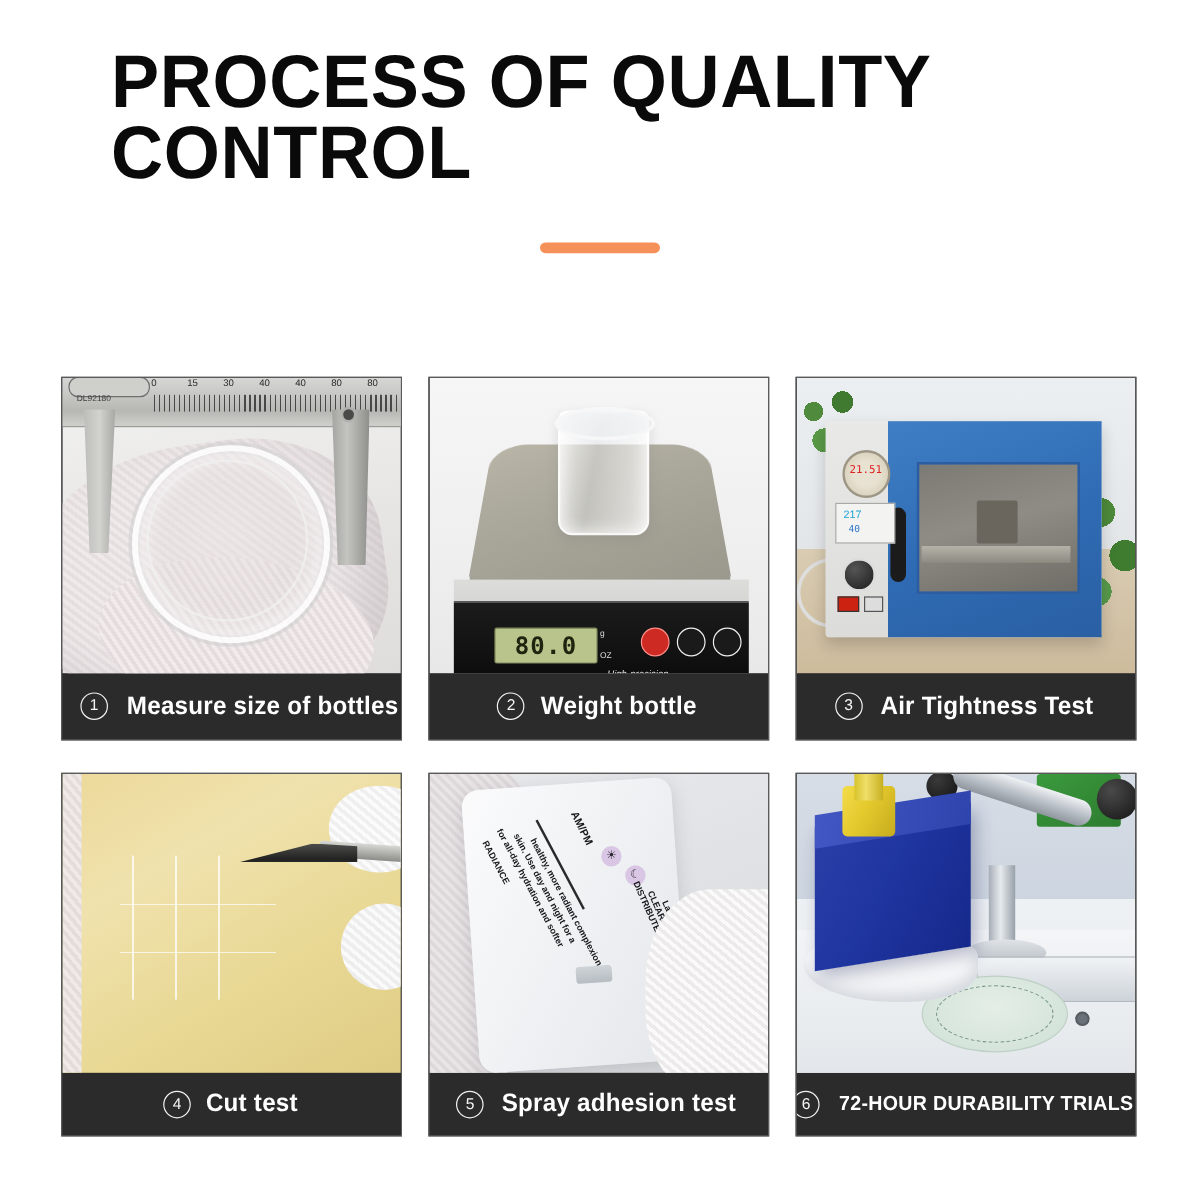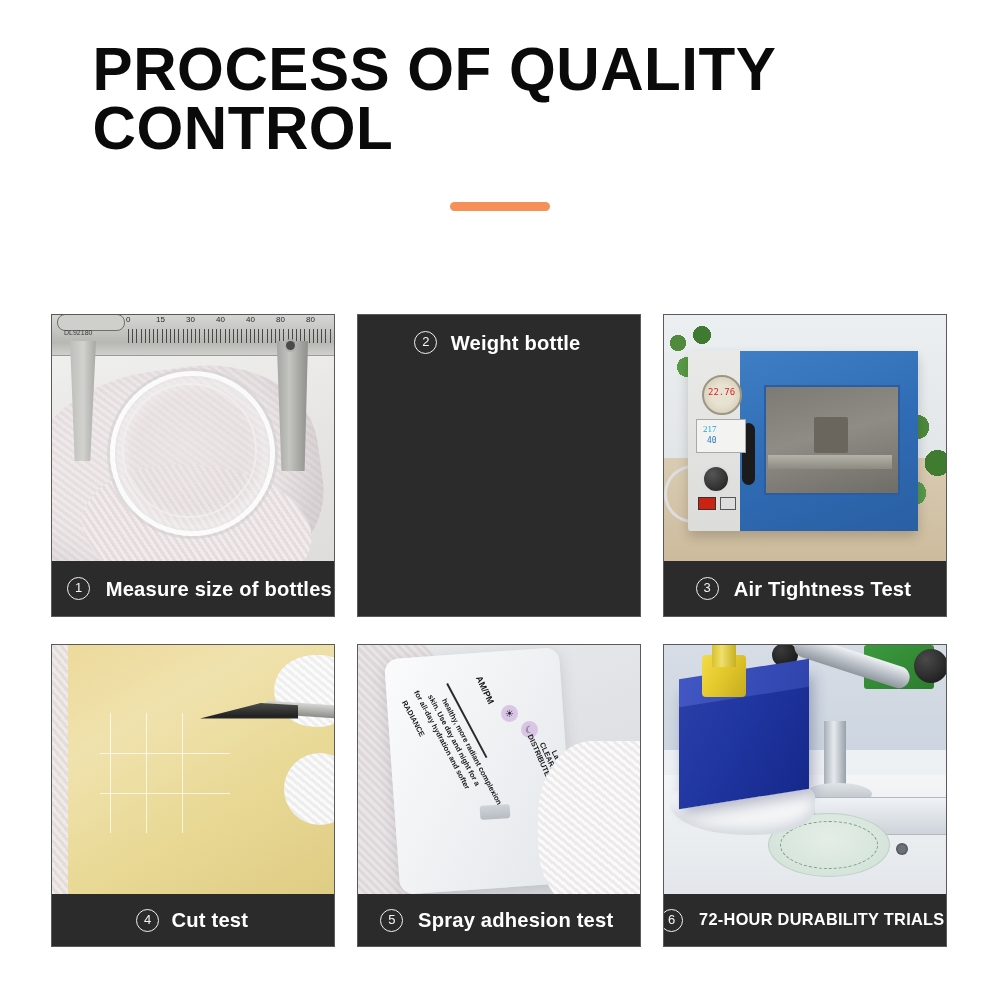--- a/index.html
+++ b/index.html
@@ -252,21 +252,21 @@
   .p3 .gauge {
     position:absolute; left:38px; top:60px; width:36px; height:36px; border-radius:50%;
     background: radial-gradient(circle,#e8e2d2 40%,#cfc6ad);
     border:2px solid #9d9684;
   }
   .p3 .gaugetxt { position:absolute; left:44px; top:72px; font-size:9px; color:#d22; font-family:"DejaVu Sans Mono",monospace; }
   .p3 .ctrl {
     position:absolute; left:32px; top:104px; width:48px; height:32px;
     background:#f3f3f1; border:1px solid #a9a9a7;
   }
-  .p3 .ctrl .d1 { position:absolute; left:6px; top:4px; font-size:9px; color:#1fa3d6; font-family:Liberation Serif, serif; }
+  .p3 .ctrl .d1 { position:absolute; left:6px; top:4px; font-size:9px; color:#1fa3d6; font-family:Liberation Sans, sans-serif; }
   .p3 .ctrl .d2 { position:absolute; left:10px; top:16px; font-size:8px; color:#37c; font-family:"DejaVu Sans Mono",monospace; }
   .p3 .knob {
     position:absolute; left:38px; top:150px; width:24px; height:24px; border-radius:50%;
     background: radial-gradient(circle at 35% 30%,#555,#1d1d1d); border:2px solid #ddd;
   }
   .p3 .sw { position:absolute; left:34px; top:182px; width:16px; height:11px; background:#c21; border:1px solid #333; }
   .p3 .sw2 { position:absolute; left:56px; top:182px; width:14px; height:11px; background:#ddd; border:1px solid #555; }
   .p3 .cord {
     position:absolute; left:0px; top:150px; width:32px; height:52px;
     border:3px solid #dedede; border-right:none; border-radius:30px 0 0 30px;
@@ -456,39 +456,57 @@
       <div class="jaw-right"></div>
       <div class="screw"></div>
     </div>
     <div class="card-caption left">
       <span class="num">1</span>
       <span class="label">Measure size of bottles</span>
     </div>
   </div>
 
   <div class="card">
+    <div class="card-photo p2">
+      <div class="pan"></div>
+      <div class="jar2"></div>
+      <div class="jar2-rim"></div>
+      <div class="body"></div>
+      <div class="panel">
+        
+      </div>
+      <div class="lcd">
+        <span>80.0</span>
+      </div>
+      <div class="unit" style="left:142px;top:210px">g</div>
+      <div class="unit" style="left:142px;top:228px">OZ</div>
+      <div class="btn red" style="left:176px"></div>
+      <div class="btn" style="left:206px"></div>
+      <div class="btn" style="left:236px"></div>
+      <div class="hp">High-precision</div>
+    </div>
     <div class="card-caption">
       <span class="num">2</span>
       <span class="label">Weight bottle</span>
     </div>
   </div>
 
   <div class="card">
     <div class="card-photo p3">
       <div class="plantL"></div>
       <div class="plantR"></div>
       <div class="cord"></div>
       <div class="oven"></div>
       <div class="ovendoor"></div>
       <div class="window"></div>
       <div class="tray"></div>
       <div class="sample"></div>
       <div class="handle"></div>
       <div class="gauge"></div>
-      <div class="gaugetxt">22.76</div>
+      <div class="gaugetxt">21.51</div>
       <div class="ctrl">
         <span class="d1">217</span>
         <span class="d2">40</span>
       </div>
       <div class="knob"></div>
       <div class="sw"></div>
       <div class="sw2"></div>
     </div>
     <div class="card-caption">
       <span class="num">3</span>

